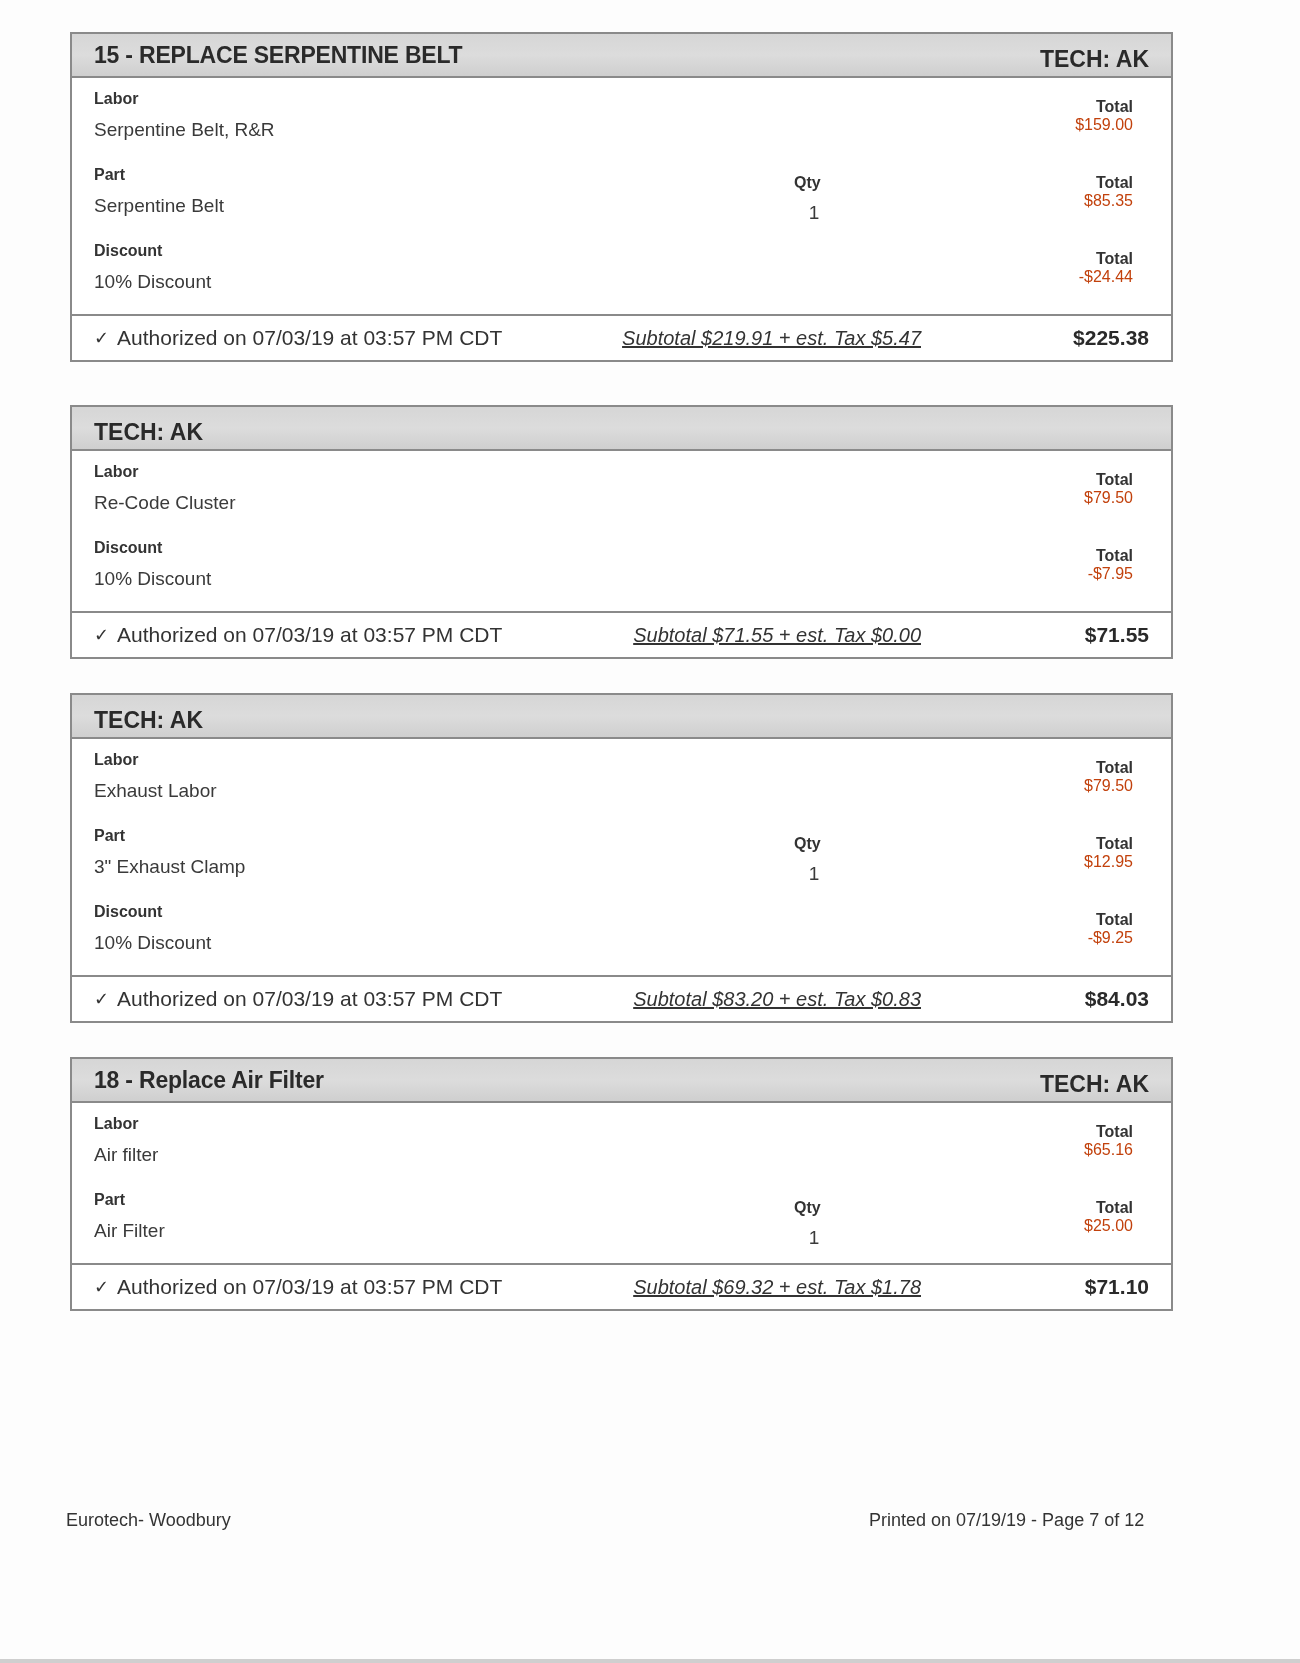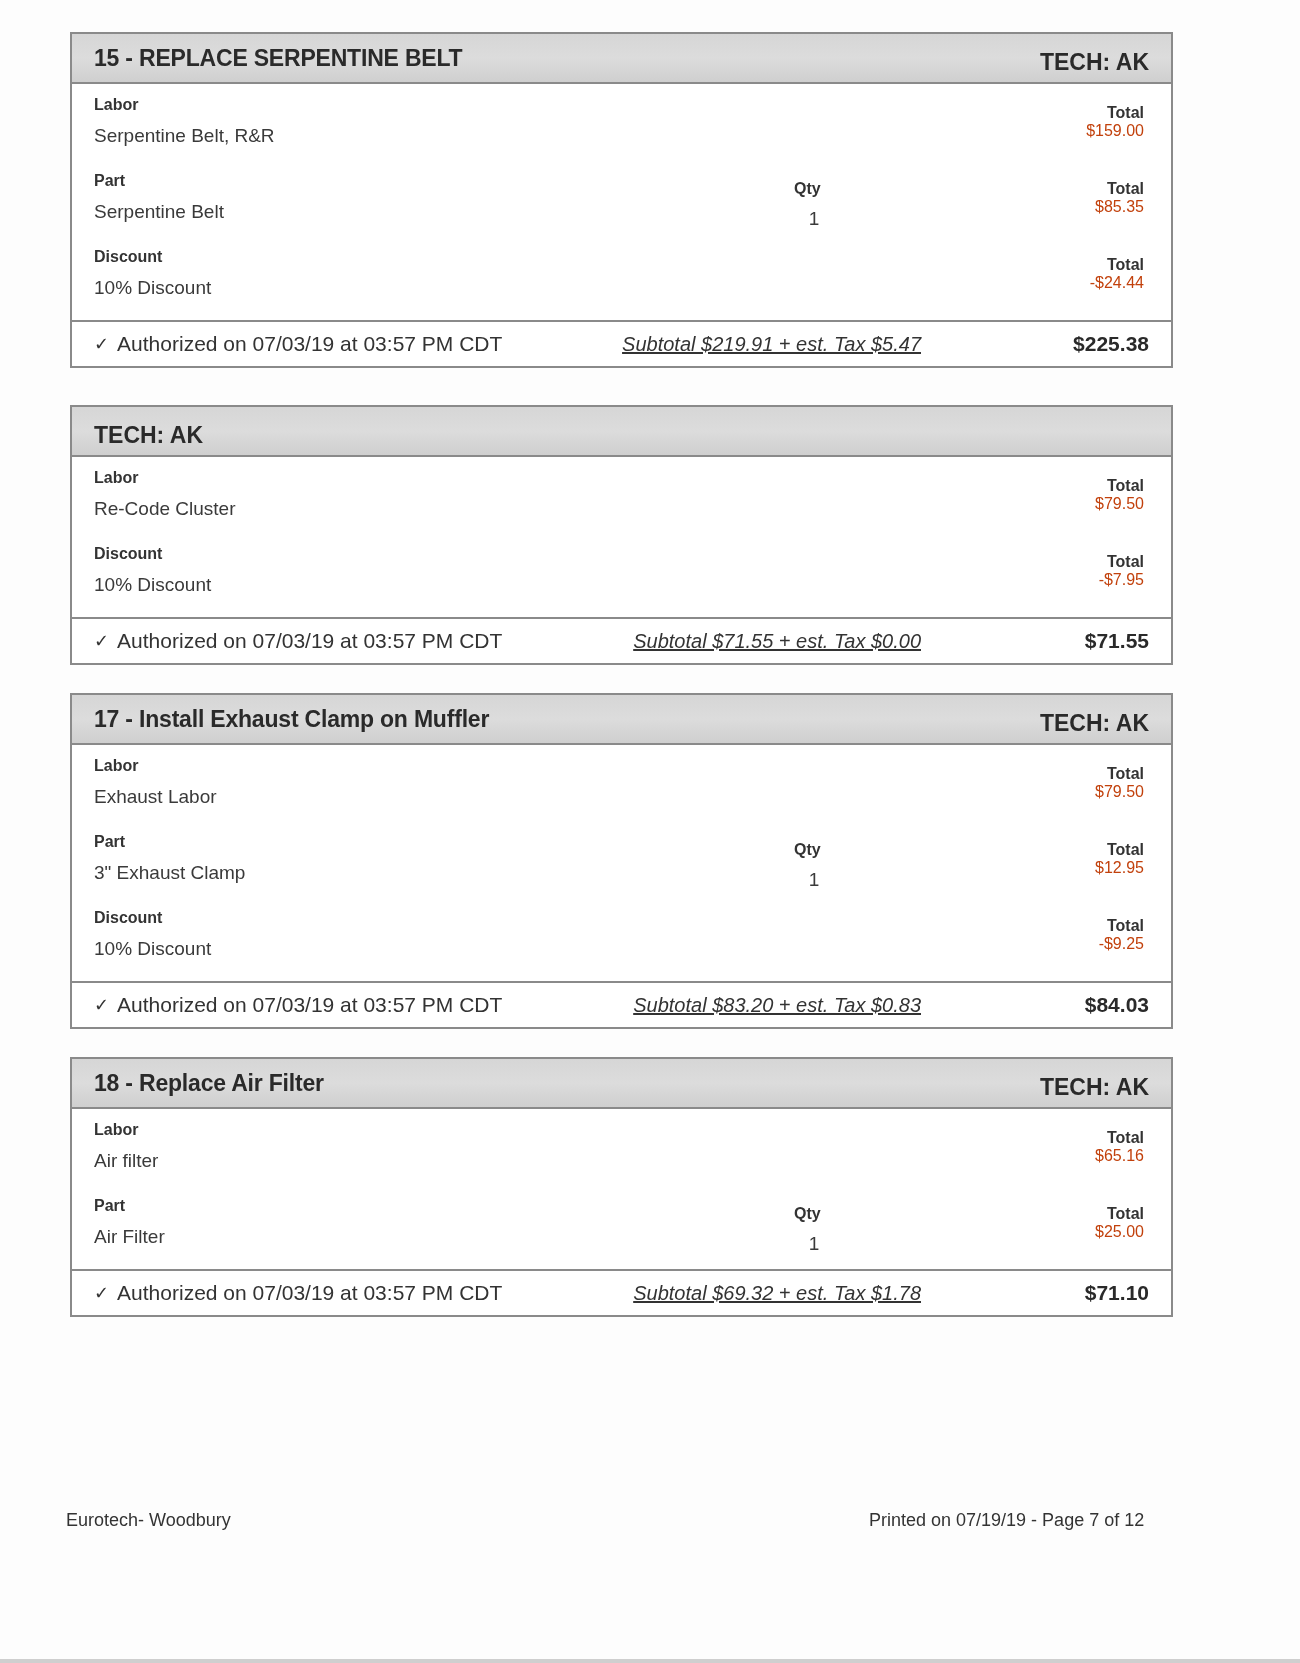--- a/index.html
+++ b/index.html
@@ -8,29 +8,29 @@
     background: #fdfdfd;
     font-family: "Liberation Sans", "DejaVu Sans", sans-serif;
     color: #2b2b2b;
   }
   .page { position: absolute; left: 0; top: 0; width: 1300px; height: 1663px; }
   .job {
     position: absolute; left: 70px; width: 1103px;
     border: 2px solid #8a8a8a; background: #fff; box-sizing: border-box;
   }
   .job-header {
-    height: 50px; box-sizing: border-box;
+    height: 44px; box-sizing: border-box;
     background: linear-gradient(180deg, #d6d6d6 0%, #dcdcdc 50%, #cfcfcf 100%);
     border-bottom: 2px solid #8a8a8a;
     display: flex; align-items: center; justify-content: space-between;
     padding: 0 22px 0 22px;
   }
   .job-title { font-weight: bold; font-size: 23px; color: #2a2a2a; letter-spacing: -0.2px; }
   .job-tech { font-weight: bold; font-size: 23px; color: #2a2a2a; margin-top: 8px; }
-  .job-body { padding: 2px 27px 6px 22px; }
+  .job-body { padding: 2px 38px 6px 22px; }
   .line { position: relative; height: 76px; }
   .line .lbl { position: absolute; left: 0; top: 10px; font-size: 16px; font-weight: bold; color: #333; }
   .line .desc { position: absolute; left: 0; top: 39px; font-size: 19px; color: #3a3a3a; }
   .line .qty-lbl { position: absolute; left: 700px; width: 40px; top: 18px; font-size: 16px; font-weight: bold; color: #333; text-align: left; }
   .line .qty-val { position: absolute; left: 700px; width: 40px; top: 46px; font-size: 19px; color: #3a3a3a; text-align: center; }
   .line .tot-lbl { position: absolute; right: 0; top: 18px; font-size: 16px; font-weight: bold; color: #333; text-align: right; }
   .line .tot-val { position: absolute; right: 0; top: 36px; font-size: 16px; color: #c2410c; text-align: right; }
   .job-footer {
     height: 46px; box-sizing: border-box; border-top: 2px solid #8a8a8a;
     display: flex; align-items: center; padding: 0 22px;
@@ -109,21 +109,20 @@
         <span class="check">✓</span>
         <span>Authorized on 07/03/19 at 03:57 PM CDT</span>
       </span>
       <span class="subtotal">Subtotal $71.55 + est. Tax $0.00</span>
       <span class="grand">$71.55</span>
     </div>
   </div>
 
   <div class="job" style="top:693px;">
     <div class="job-header">
-      <span class="job-title">17 - Install Exhaust Clamp on Muffler</span>
       <span class="job-tech">TECH: AK</span>
     </div>
     <div class="job-body">
       <div class="line">
         <span class="lbl">Labor</span>
         <span class="desc">Exhaust Labor</span>
         <span class="tot-lbl">Total</span>
         <span class="tot-val">$79.50</span>
       </div>
       <div class="line">

